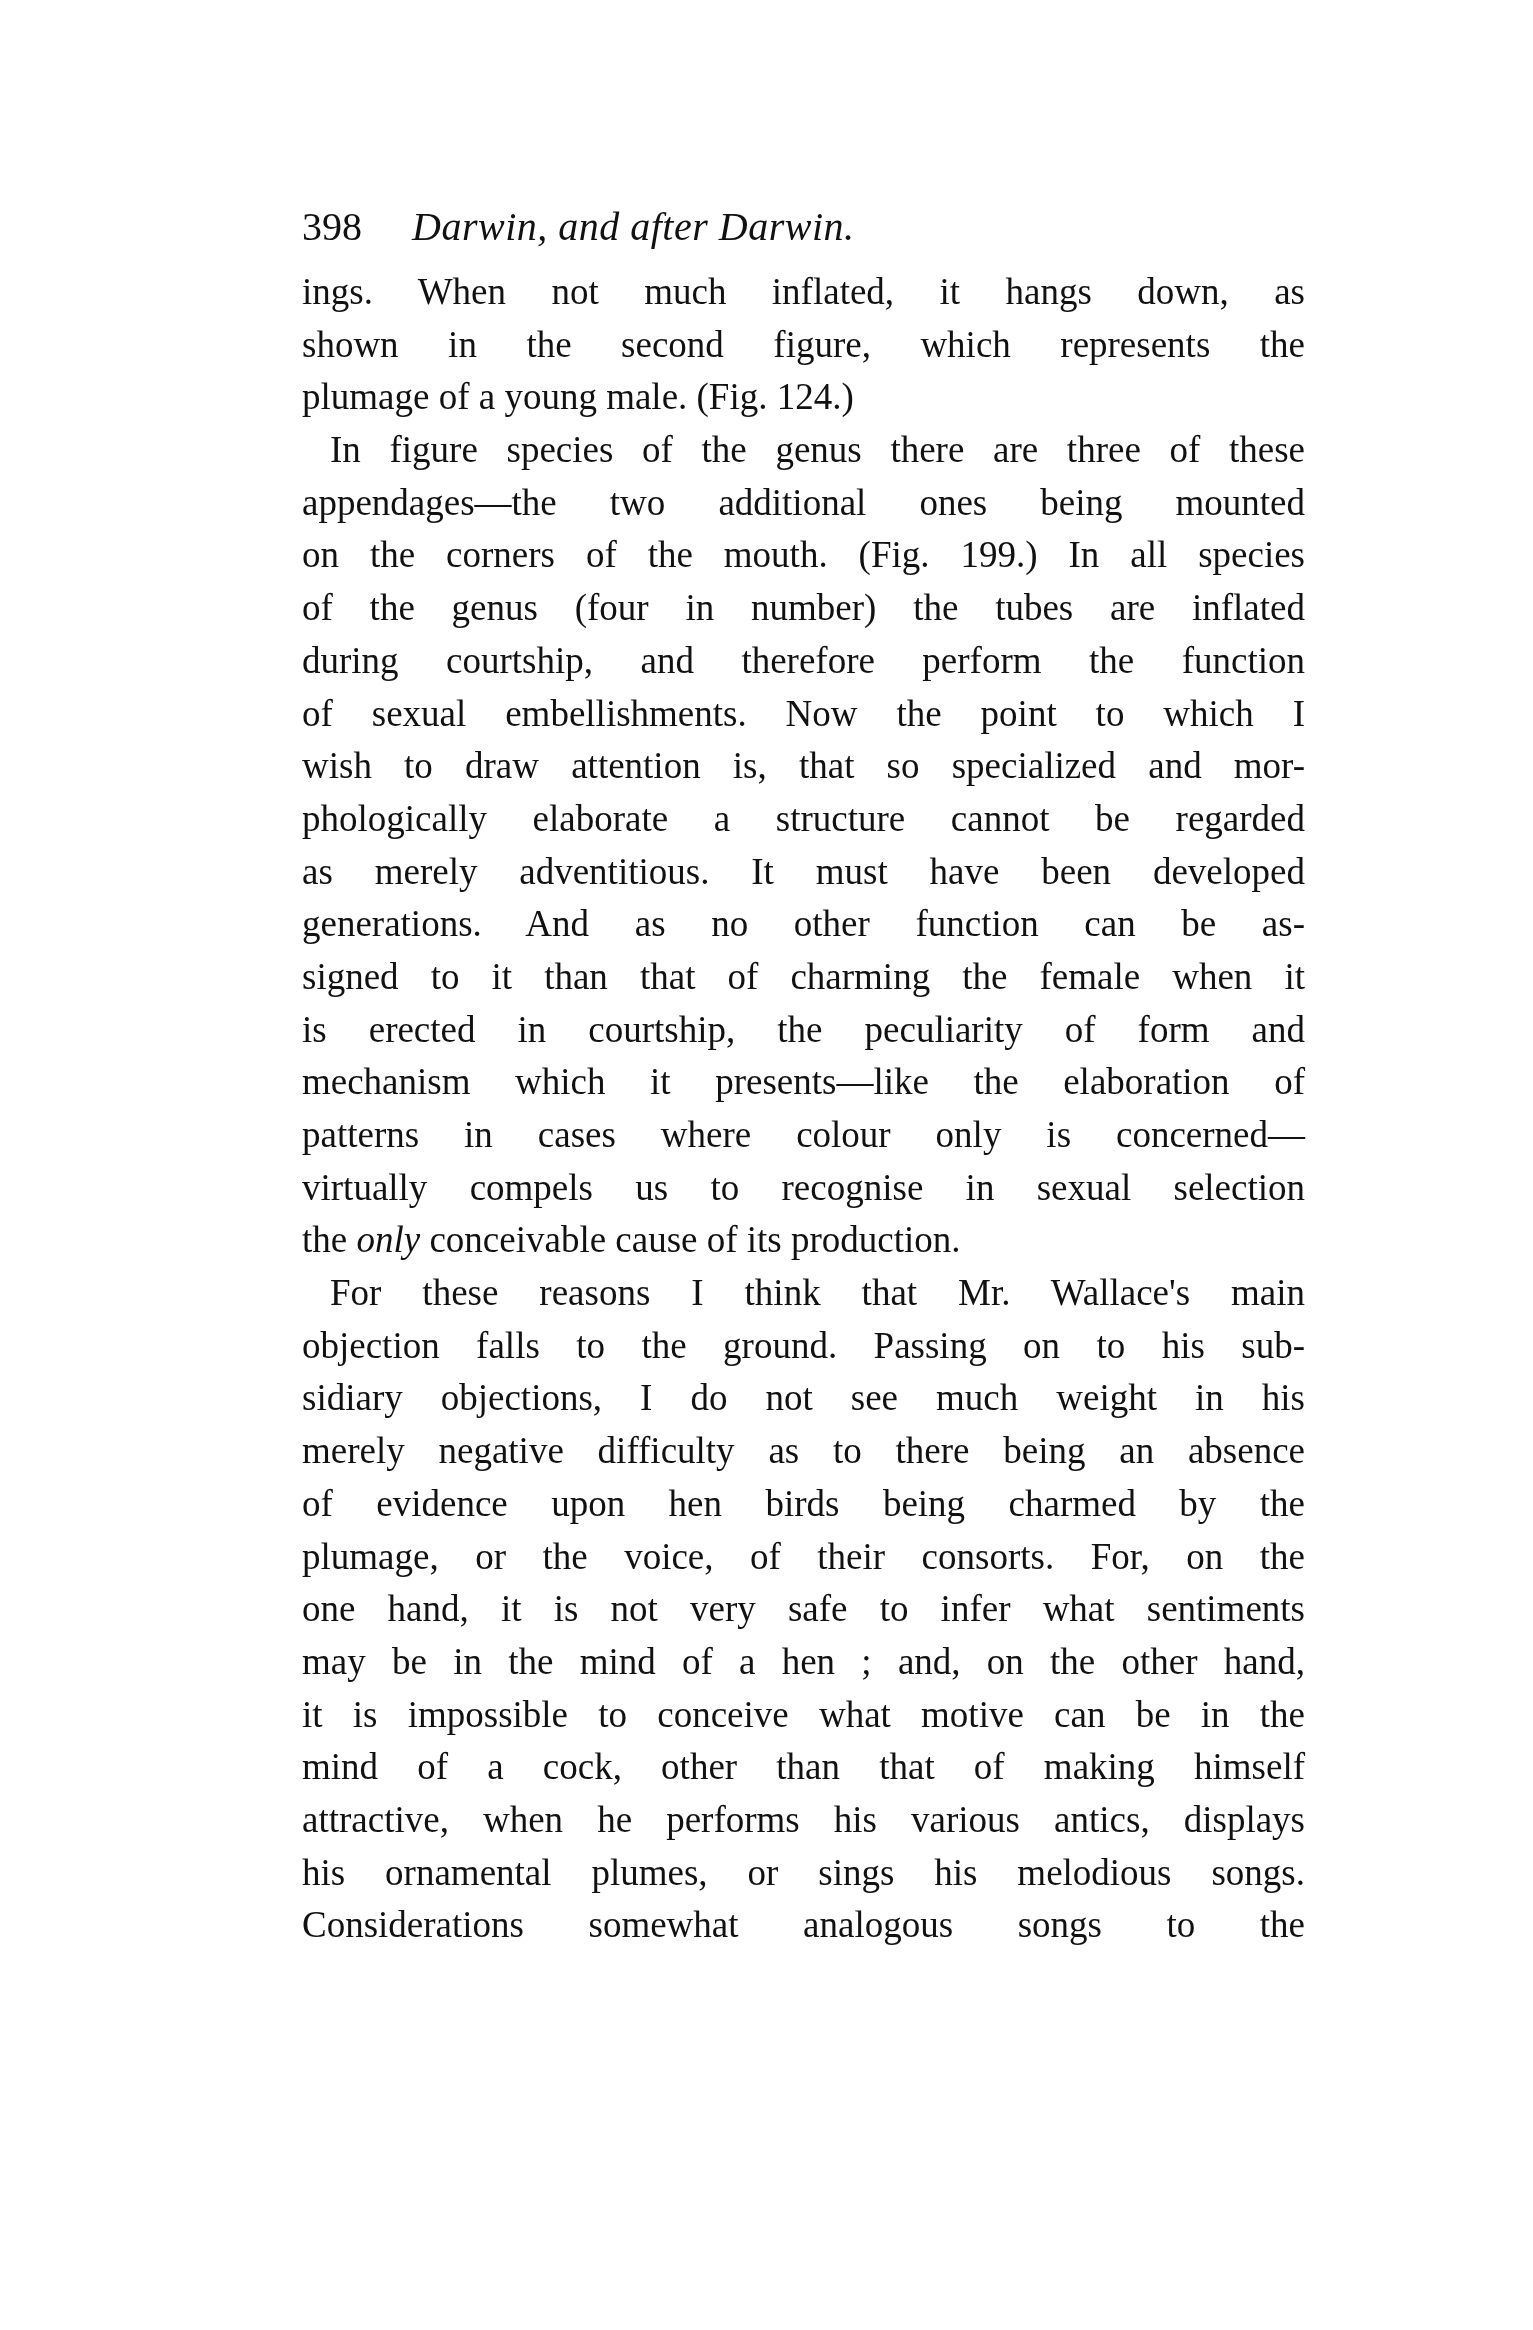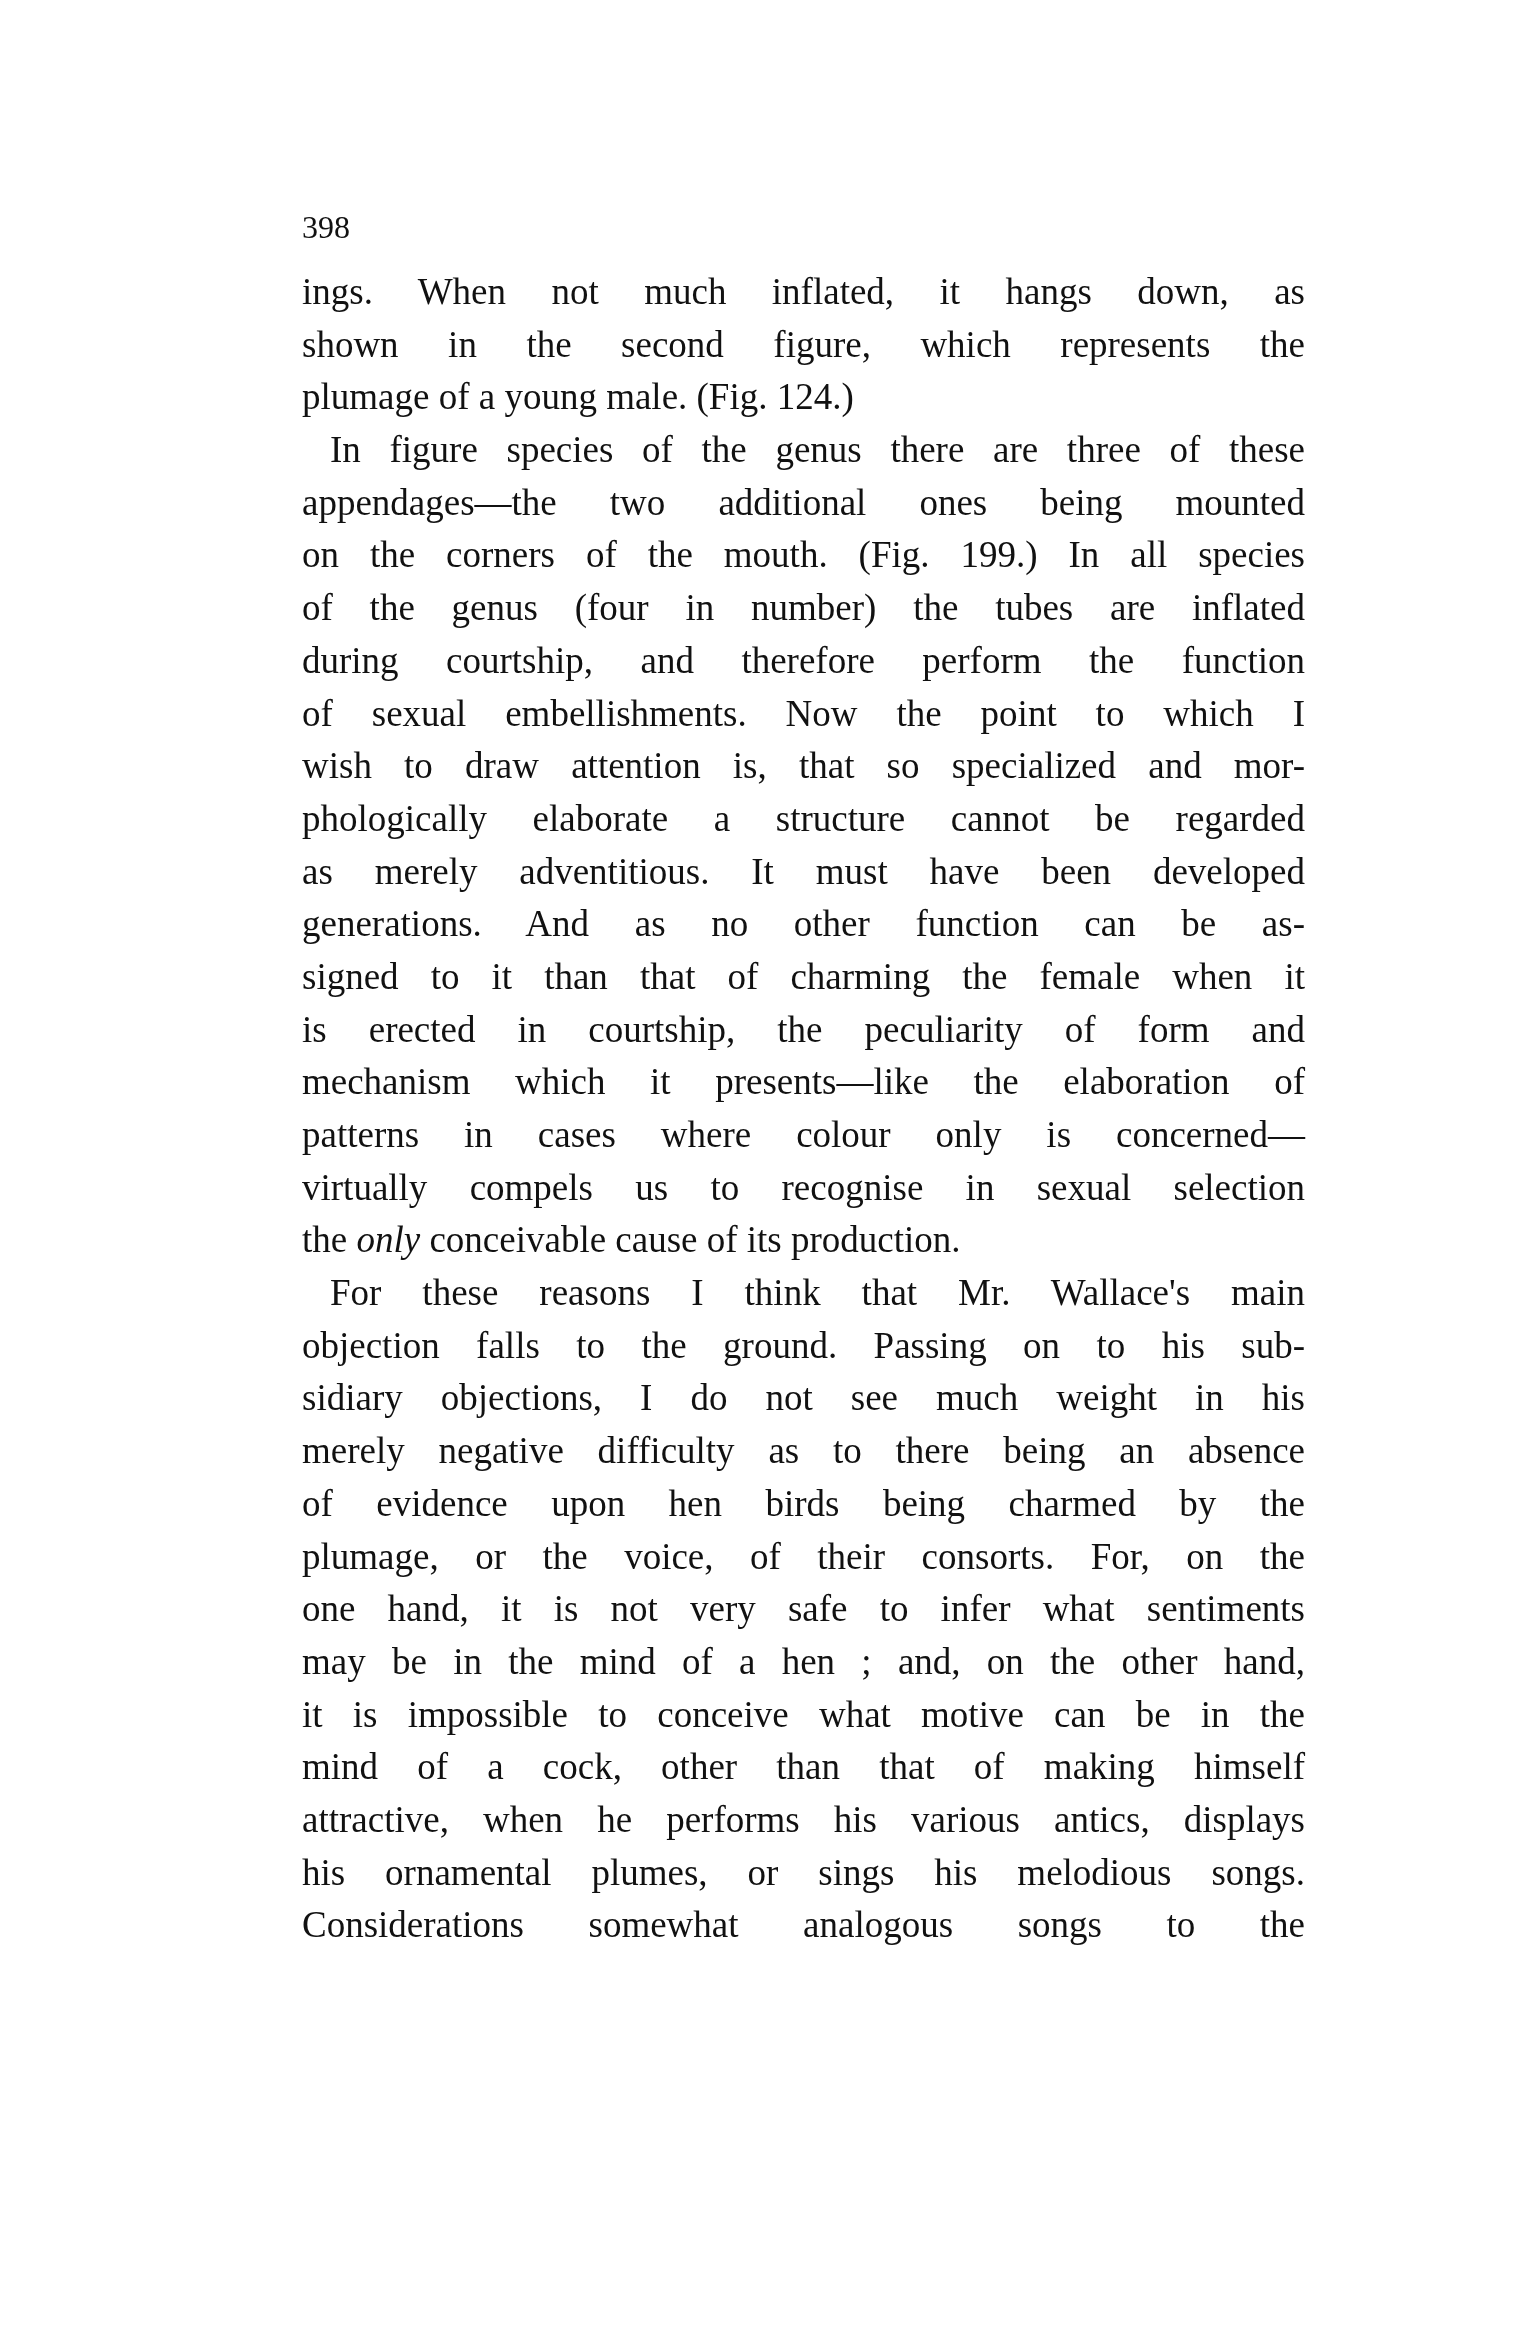--- a/index.html
+++ b/index.html
@@ -1,33 +1,34 @@
 <!DOCTYPE html>
 <html><head>
 <meta charset="utf-8">
 <style>
   html, body { margin:0; padding:0; background:#ffffff; }
   body { width:1533px; height:2330px; position:relative; overflow:hidden;
          font-family:"Liberation Serif","DejaVu Serif",serif; color:#111; }
   .page { position:absolute; left:302px; top:196px; width:1003px; }
-  .header { height:62px; display:flex; align-items:baseline; font-size:32px; line-height:62px; }
+  .header { height:62px; display:flex; align-items:baseline; font-size:40px; line-height:62px; }
   .page-number { width:110px; }
   .running-head { font-style:italic; letter-spacing:0.5px; }
   .body-text { margin-top:8px; font-size:37px; line-height:52.7px; }
   .line { display:block; white-space:nowrap; text-align:justify; text-align-last:justify; height:52.7px; }
   .line.indent { padding-left:28px; }
   .line.last { text-align-last:left; }
   .italic { font-style:italic; }
 </style>
 </head>
 <body>
 
 <div class="page">
   <div class="header">
     <span class="page-number">398</span>
+    <span class="running-head">Darwin, and after Darwin.</span>
   </div>
   <div class="body-text" id="body-text">
       <span class="line">ings.  When not much inflated, it hangs down, as</span>
       <span class="line">shown in the second figure, which represents the</span>
       <span class="line last">plumage of a young male.   (Fig. 124.)</span>
       <span class="line indent">In figure species of the genus there are three of these</span>
       <span class="line">appendages—the two additional ones being mounted</span>
       <span class="line">on the corners of the mouth.   (Fig. 199.)   In all species</span>
       <span class="line">of the genus (four in number) the tubes are inflated</span>
       <span class="line">during courtship, and therefore perform the function</span>

